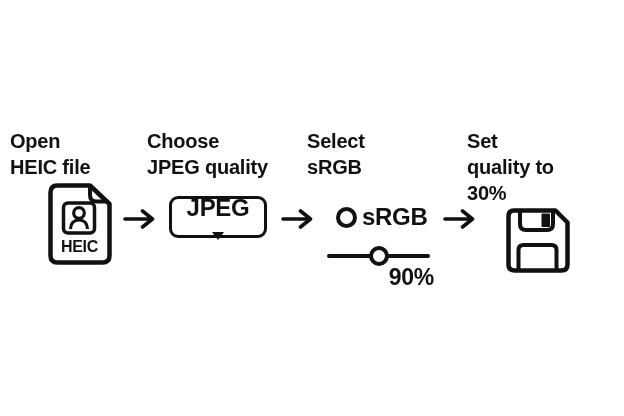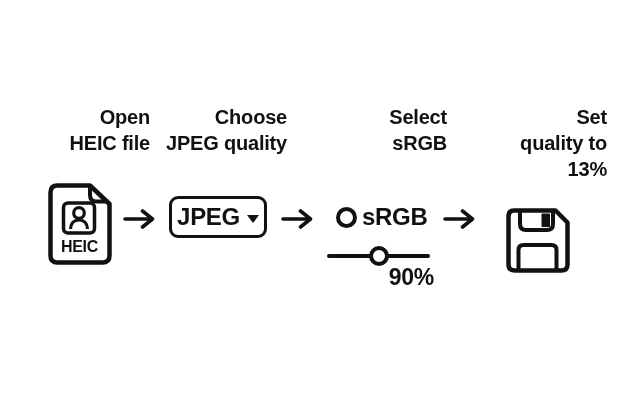--- a/index.html
+++ b/index.html
@@ -6,23 +6,23 @@
   .canvas{
     position:relative;
     width:624px;height:416px;
     background:#ffffff;
     font-family:"Liberation Sans","DejaVu Sans",sans-serif;
     color:#111111;
     overflow:hidden;
   }
   .step-label{
     position:absolute;
-    top:104px;
+    top:128px;
     width:140px;
-    text-align:right;
+    text-align:left;
     font-size:20px;
     line-height:26px;
     font-weight:700;
     letter-spacing:-0.2px;
     white-space:pre-line;
     color:#111111;
   }
   .icon-svg{position:absolute;display:block;}
   
   .dropdown-btn{
@@ -30,20 +30,21 @@
     left:169px;top:196px;
     width:98px;height:42px;
     box-sizing:border-box;
     border:3.5px solid #111111;
     border-radius:9px;
     background:#ffffff;
     display:flex;align-items:center;justify-content:center;
     gap:7px;
     font-size:24px;font-weight:700;letter-spacing:-0.3px;
     cursor:pointer;
+    flex-direction:column;
   }
   .caret-down{
     width:0;height:0;
     border-left:6px solid transparent;
     border-right:6px solid transparent;
     border-top:8px solid #111111;
     margin-top:3px;
   }
   
   .radio-circle{
@@ -92,21 +93,21 @@
 <div class="canvas">
 
   <div class="step-label" style="left:10px">Open
 HEIC file</div>
   <div class="step-label" style="left:147px">Choose
 JPEG quality</div>
   <div class="step-label" style="left:307px">Select
 sRGB</div>
   <div class="step-label" style="left:467px">Set
 quality to
-13%</div>
+30%</div>
 
   <svg class="icon-svg" style="left:48px;top:183px" width="64" height="82" viewBox="0 0 64 82">
     <g fill="none" stroke="#111111" stroke-linejoin="round">
       <path d="M42 2.5 H9.5 Q2.5 2.5 2.5 9.5 V72.5 Q2.5 79.5 9.5 79.5 H54.5 Q61.5 79.5 61.5 72.5 V21 L42 2.5 Z" stroke-width="4.5"></path>
       <path d="M42 2.5 V12 Q42 18.5 48.5 18.5 H60.5" stroke-width="4"></path>
       <rect x="15.5" y="20" width="31" height="30" rx="4.5" stroke-width="3.5"></rect>
       <circle cx="31" cy="30" r="5.3" stroke-width="3.2"></circle>
       <path d="M22.5 46 Q23 37 31 37 Q39 37 39.5 46" stroke-width="3.2"></path>
     </g>
     <text x="31.5" y="69" text-anchor="middle" font-size="16" font-weight="700" letter-spacing="-0.3" fill="#111111">HEIC</text>

